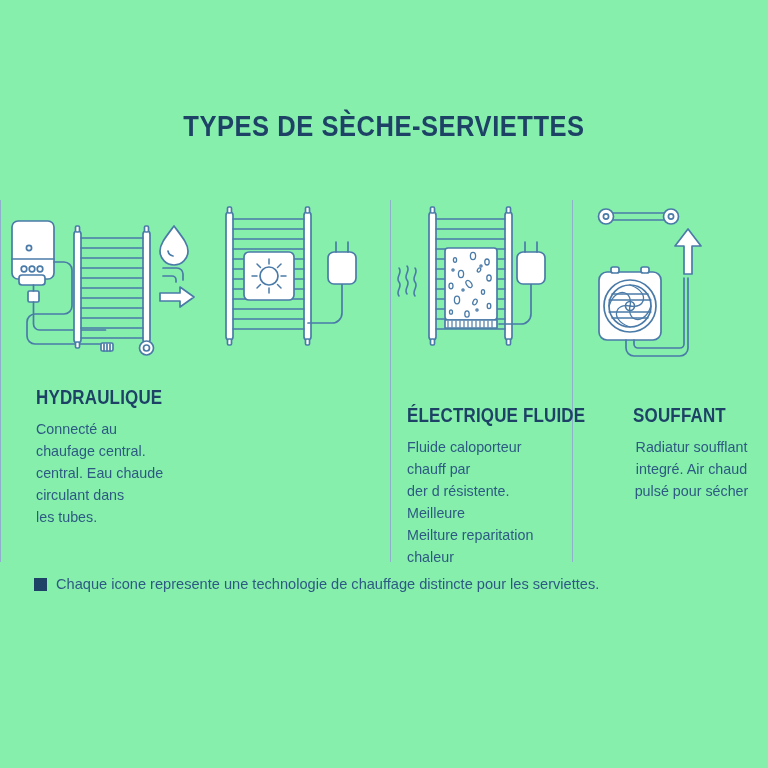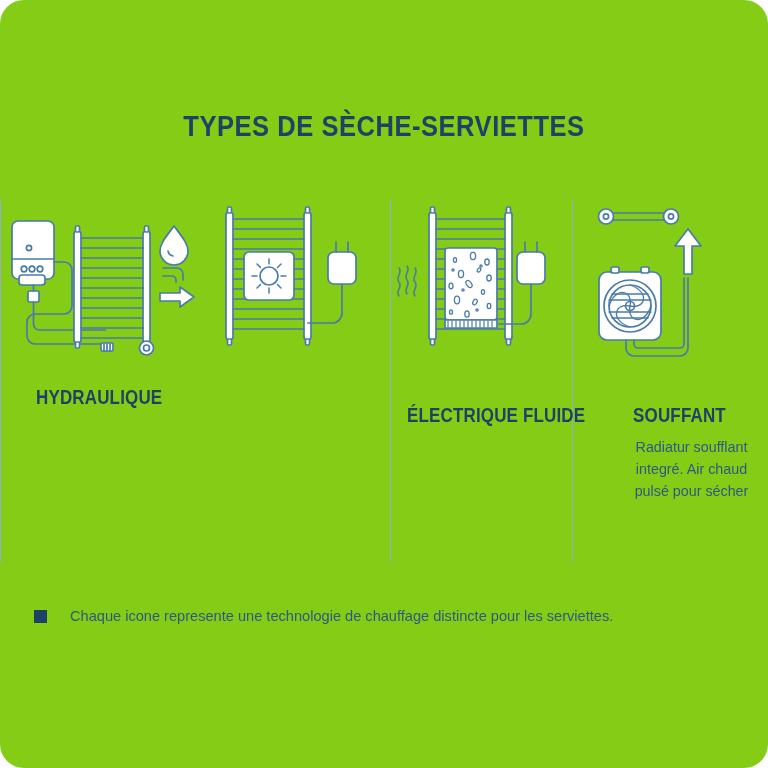--- a/index.html
+++ b/index.html
@@ -11,22 +11,21 @@
     width: 768px;
     height: 768px;
     background: #fdfdfd;
     font-family: "Liberation Sans", sans-serif;
     overflow: hidden;
     position: relative;
   }
   .page {
     position: absolute;
     inset: 0;
-    background: #84cc16;
-    border-radius: 24px;
+    background: #86efac;
   }
 
   
   .title {
     position: absolute;
     top: 110px;
     left: 0;
     width: 768px;
     text-align: center;
     font-family: "Liberation Sans Narrow", "Liberation Sans", sans-serif;
@@ -104,25 +103,25 @@
     font-size: 14.3px;
     line-height: 22px;
     color: #2d5a82;
     margin: 0;
     white-space: pre-line;
   }
 
   
   .footer {
     position: absolute;
-    top: 608px;
+    top: 576px;
     left: 34px;
     display: flex;
     align-items: center;
-    gap: 23px;
+    gap: 9px;
     text-align: center;
   }
   .bullet {
     width: 13px;
     height: 13px;
     background: #1d4266;
     flex: 0 0 auto;
   }
   .footer-text {
     font-family: "Liberation Sans", sans-serif;
@@ -194,20 +193,25 @@
 
             <path d="M155 72 h14 a6 6 0 0 1 6 6 v6"></path>
             <path d="M155 80 h9 a4 4 0 0 1 4 4 v2"></path>
 
             <path d="M152 97 h20 v-6 l14 10 l-14 10 v-6 h-20 z" fill="#ffffff"></path>
           </g>
         </svg>
       </div>
       <div class="textblock tb-0">
         <div class="heading">HYDRAULIQUE</div>
+        <div class="body">Connecté au
+chaufage central.
+central. Eau chaude
+circulant dans
+les tubes.</div>
       </div>
     </div>
 
     <div class="col col-1">
       <div class="icon-wrap">
         <svg width="181" height="168" viewBox="0 0 181 168">
           <g fill="none" stroke="#4a7ba8" stroke-width="1.7" stroke-linecap="round" stroke-linejoin="round">
 
             <rect x="18" y="16" width="7" height="128" rx="3.2" fill="#ffffff"></rect>
             <rect x="96" y="16" width="7" height="128" rx="3.2" fill="#ffffff"></rect>
@@ -326,20 +330,26 @@
             <path d="M106 128 h22 a10 10 0 0 0 10 -10 v-30"></path>
 
             <rect x="124" y="56" width="28" height="32" rx="6" fill="#ffffff"></rect>
             <line x1="132" y1="56" x2="132" y2="46"></line>
             <line x1="144" y1="56" x2="144" y2="46"></line>
           </g>
         </svg>
       </div>
       <div class="textblock tb-2">
         <div class="heading">ÉLECTRIQUE FLUIDE</div>
+        <div class="body">Fluide caloporteur
+chauff par
+der d résistente.
+Meilleure
+Meilture reparitation
+chaleur</div>
       </div>
     </div>
 
     <div class="col col-3">
       <div class="icon-wrap">
         <svg width="185" height="168" viewBox="0 0 185 168">
           <g fill="none" stroke="#4a7ba8" stroke-width="1.7" stroke-linecap="round" stroke-linejoin="round">
 
             <line x1="32" y1="17" x2="95" y2="17"></line>
             <line x1="32" y1="24" x2="95" y2="24"></line>

